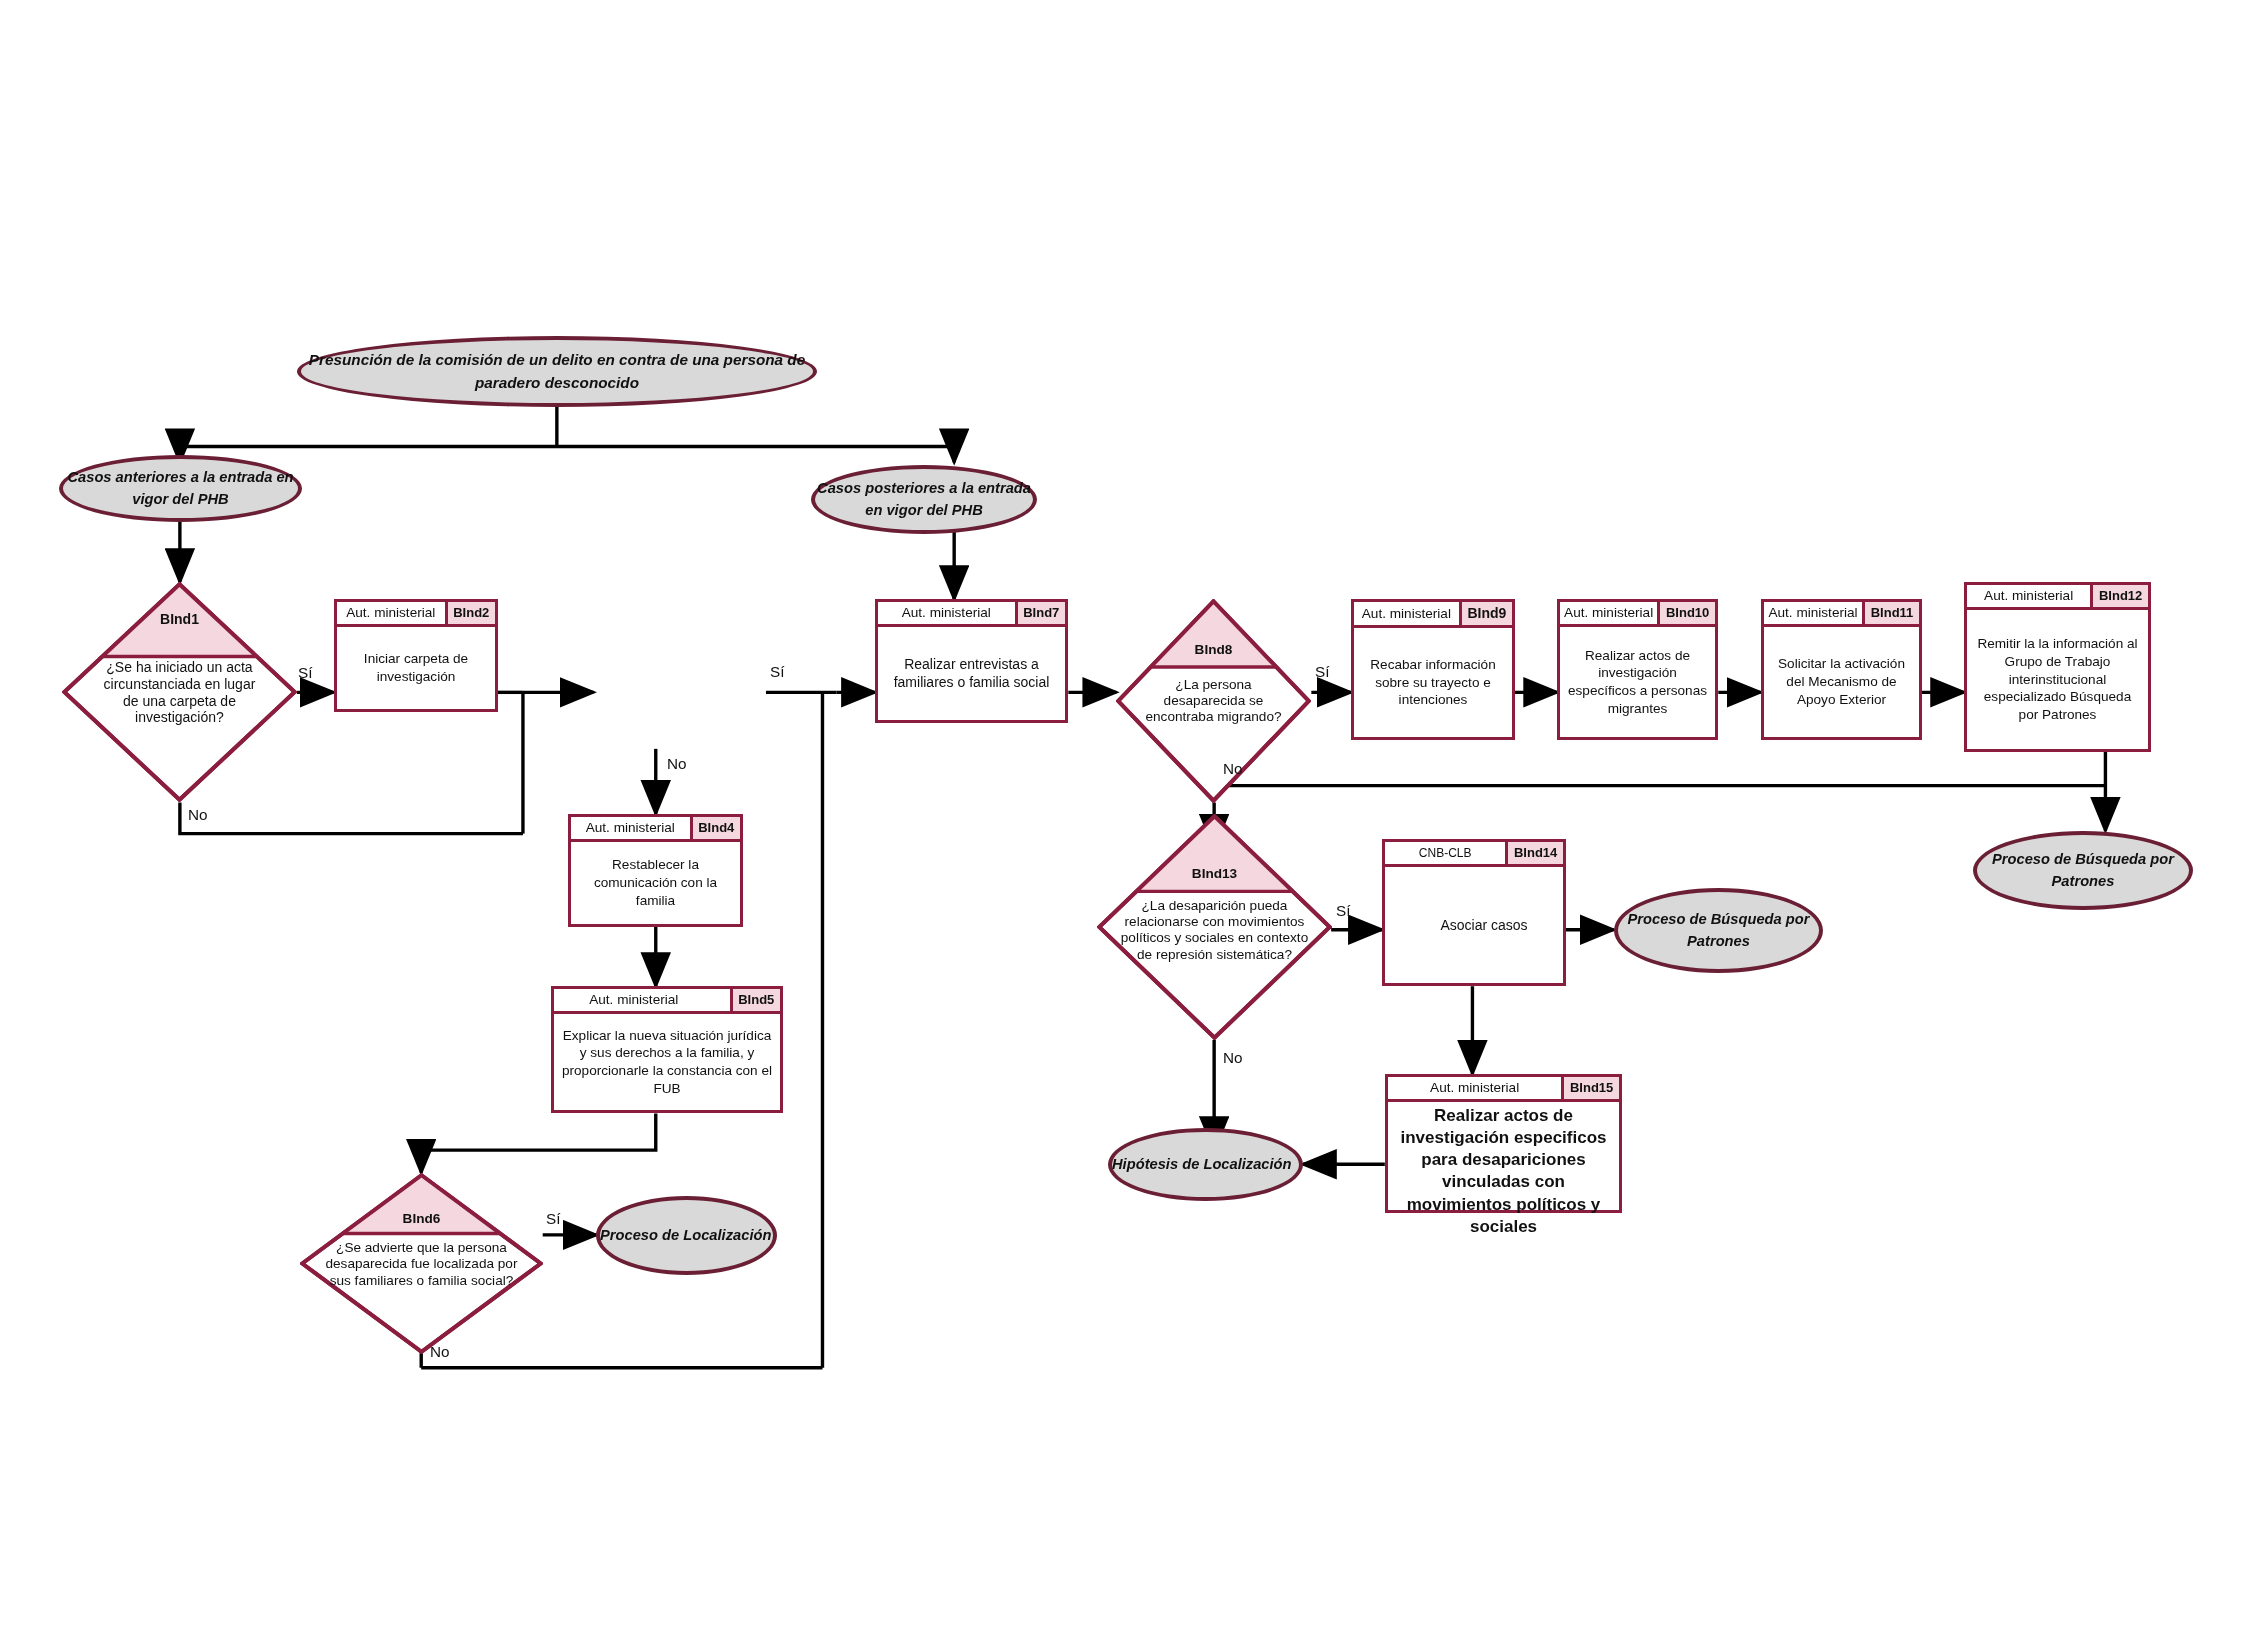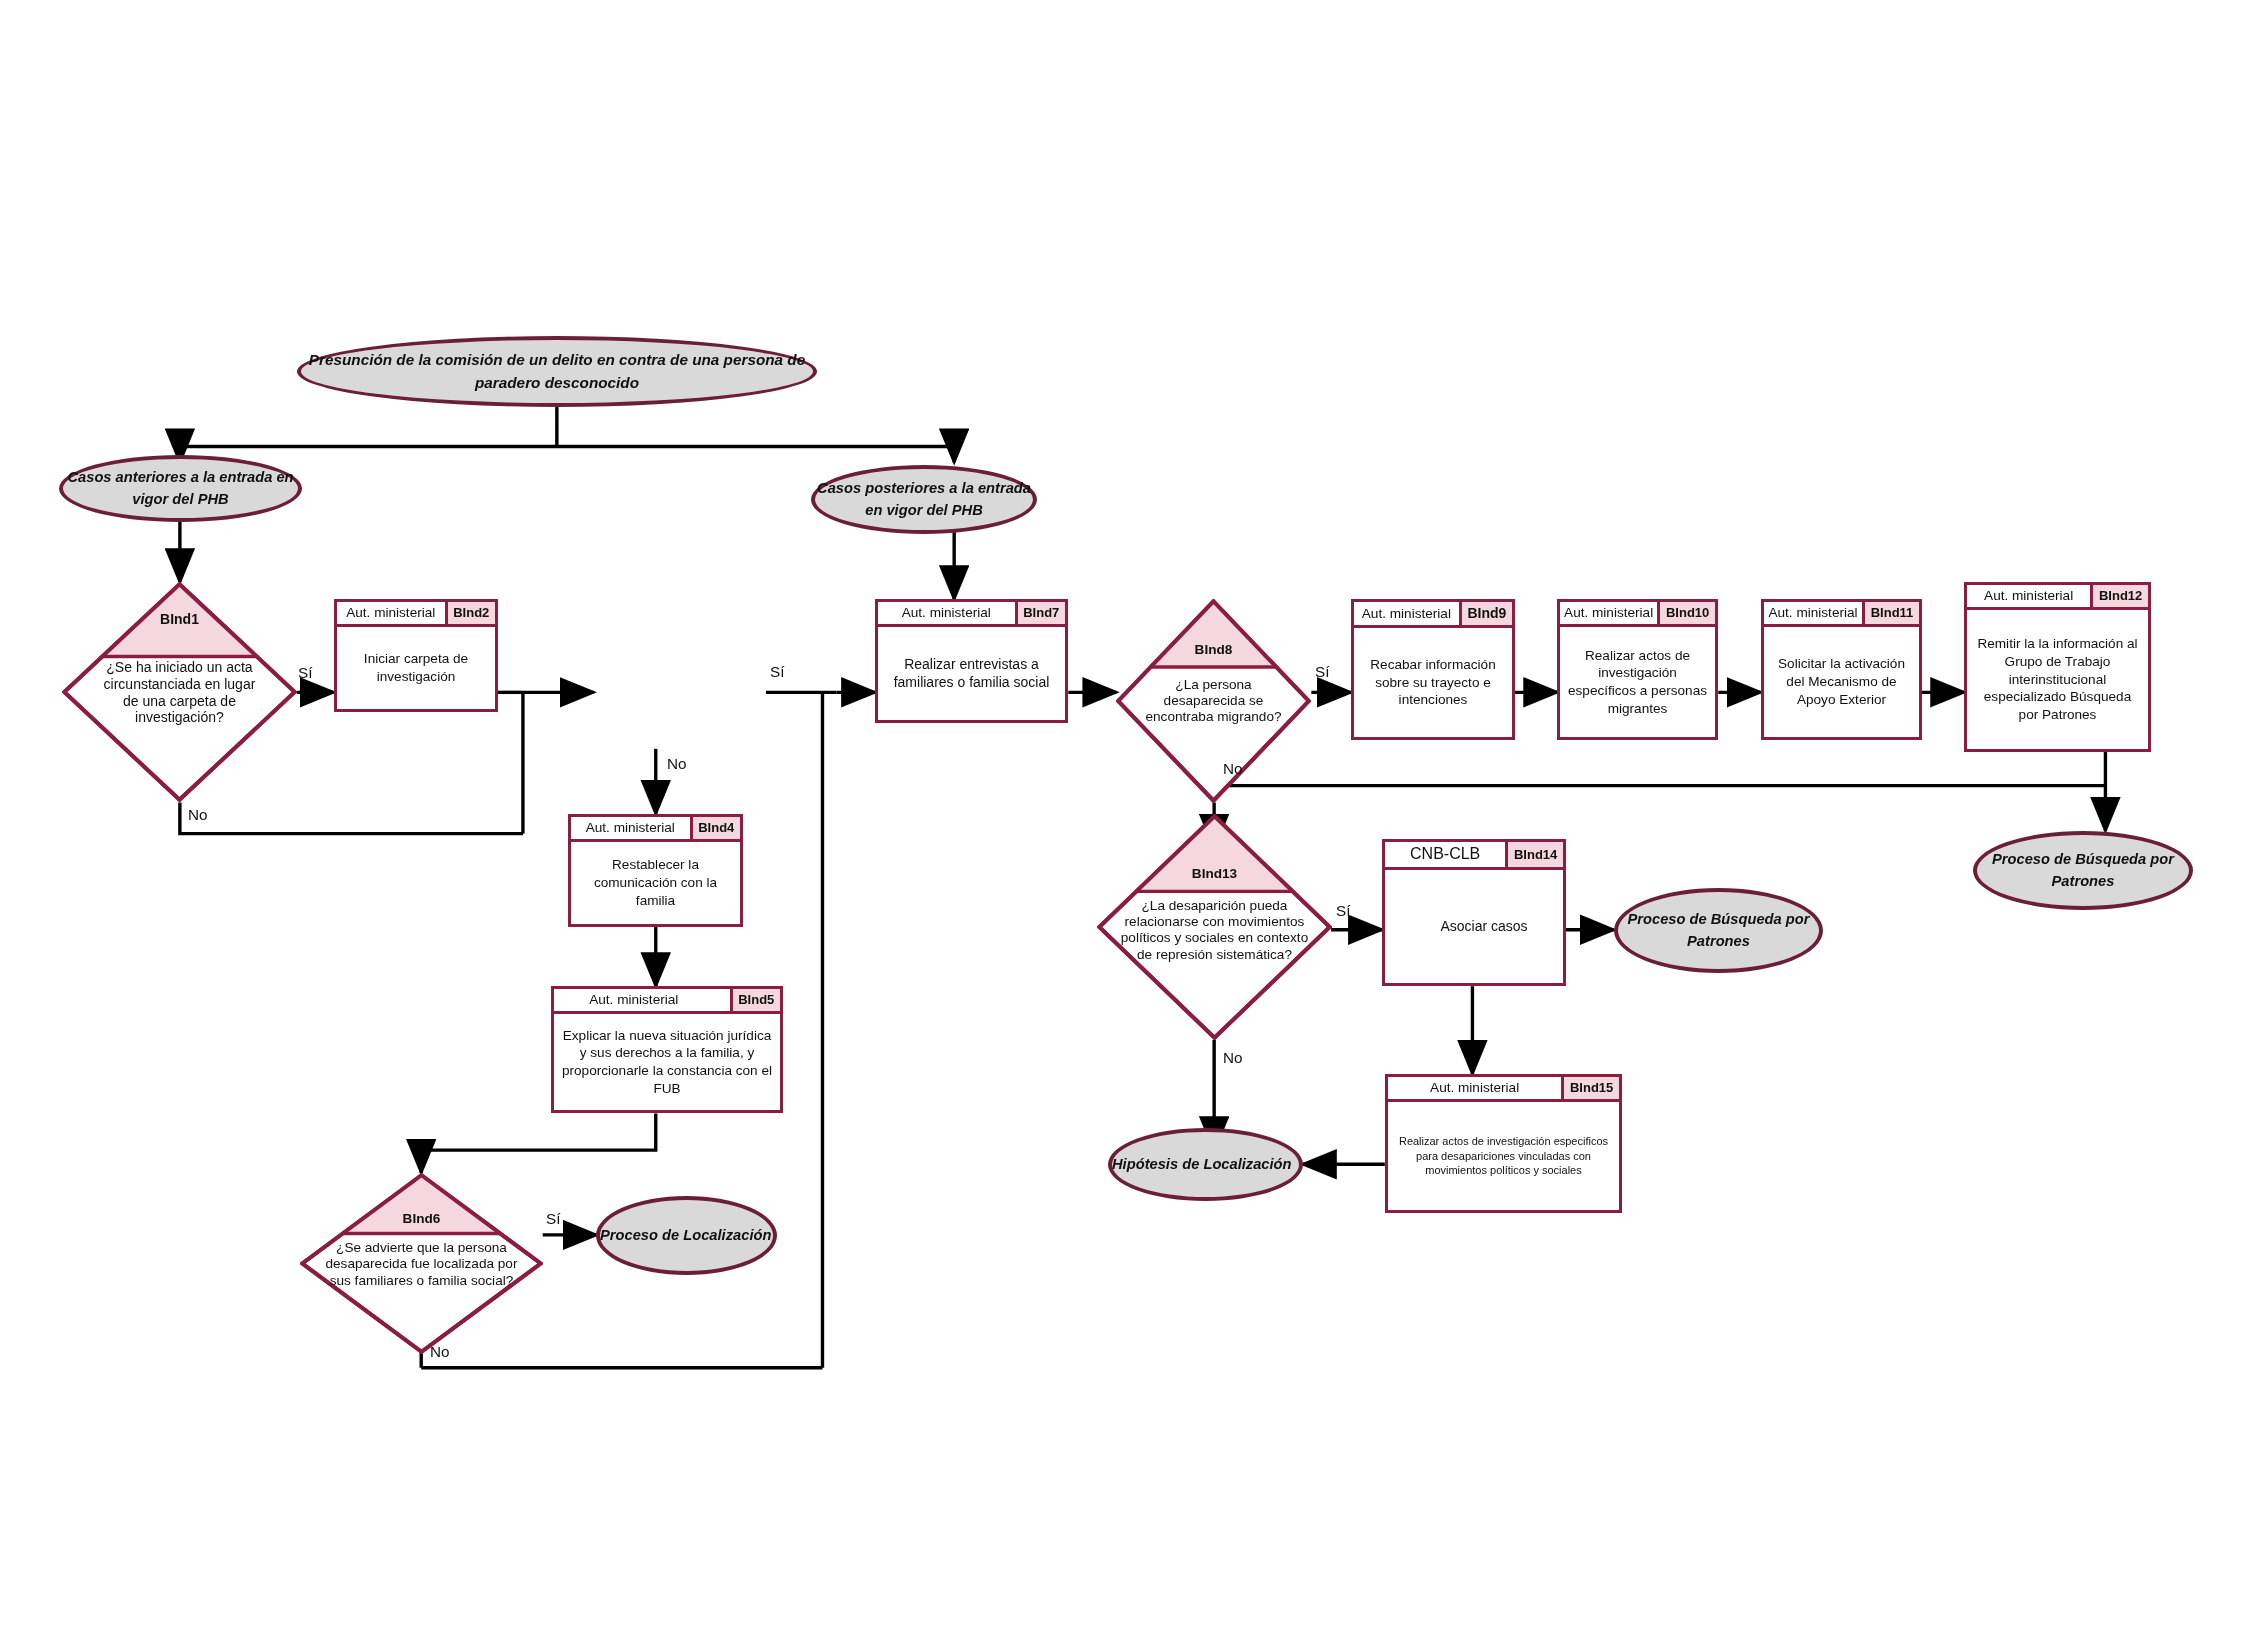--- a/index.html
+++ b/index.html
@@ -298,32 +298,32 @@
   <div class="pbox" style="left:1964px;top:582px;width:187px;height:170px;">
     <div class="hdr">
       <div class="actor" style="font-size:13.6px;">Aut. ministerial</div>
       <div class="code" style="font-size:13px;">BInd12</div>
     </div>
     <div class="body" style="font-size:13.6px;">Remitir la la información al Grupo de Trabajo interinstitucional especializado Búsqueda por Patrones</div>
   </div>
 
   <div class="pbox" style="left:1382px;top:839px;width:184px;height:147px;">
     <div class="hdr">
-      <div class="actor" style="font-size:16px;">CNB-CLB</div>
+      <div class="actor" style="font-size:12px;">CNB-CLB</div>
       <div class="code" style="font-size:13px;">BInd14</div>
     </div>
     <div class="body" style="font-size:14px;margin-left:20px;">Asociar casos</div>
   </div>
 
   <div class="pbox" style="left:1385px;top:1074px;width:237px;height:139px;">
     <div class="hdr">
       <div class="actor" style="font-size:13.6px;">Aut. ministerial</div>
       <div class="code" style="font-size:13px;">BInd15</div>
     </div>
-    <div class="body" style="font-size:11px;">Realizar actos de investigación especificos para desapariciones vinculadas con movimientos políticos y sociales</div>
+    <div class="body" style="font-size:17px;font-weight:bold;">Realizar actos de investigación especificos para desapariciones vinculadas con movimientos políticos y sociales</div>
   </div>
 
   <div class="elabel" style="left:298px;top:664px;font-size:15.3px;">Sí</div>
   <div class="elabel" style="left:188px;top:806px;font-size:15.3px;">No</div>
 
   <div class="elabel" style="left:770px;top:663px;font-size:15.3px;">Sí</div>
   <div class="elabel" style="left:667px;top:755px;font-size:15.3px;">No</div>
 
   <div class="elabel" style="left:546px;top:1210px;font-size:15.3px;">Sí</div>
   <div class="elabel" style="left:430px;top:1343px;font-size:15.3px;">No</div>

